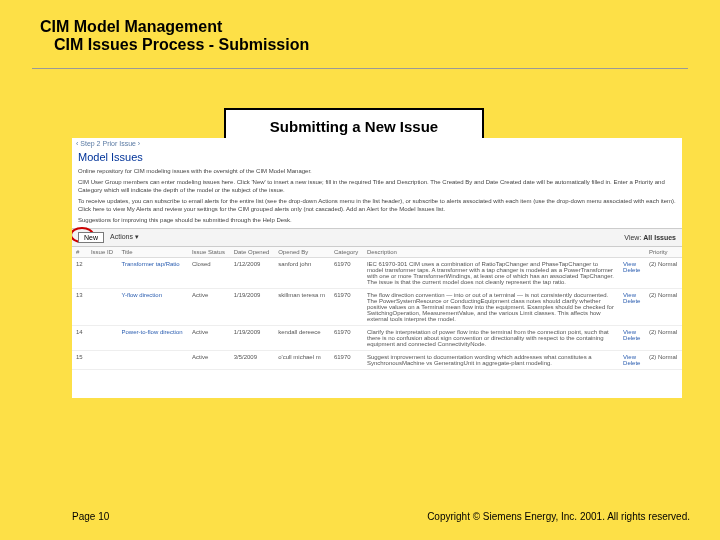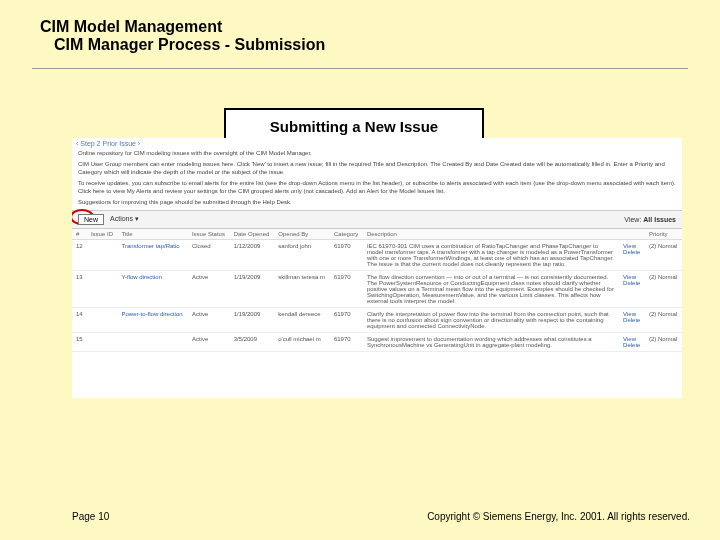--- a/index.html
+++ b/index.html
@@ -6,21 +6,21 @@
   body {
     width: 720px; height: 540px;
     background: #1a1a1a;
     font-family: Arial, Helvetica, sans-serif;
     position: relative;
     overflow: hidden;
   }
   .slide {
     position: absolute; top: 0; left: 0;
     width: 720px; height: 540px;
-    background: #fef9c3;
+    background: #fde047;
   }
   .header-band {
     position: absolute; top: 18px; left: 40px; right: 30px;
     display: flex; justify-content: space-between; align-items: flex-start;
   }
   .title-block { font-weight: bold; color: #000; }
   .title-line1 { font-size: 16px; }
   .title-line2 { font-size: 16px; padding-left: 14px; }
   .brand {
     font-size: 22px; font-weight: 900; letter-spacing: 0.5px;
@@ -98,32 +98,33 @@
   }
 </style>
 </head>
 <body>
 
 <div class="slide">
 
   <div class="header-band">
     <div class="title-block">
       <div class="title-line1">CIM Model Management</div>
-      <div class="title-line2">CIM Manager Process - Submission</div>
+      <div class="title-line2">CIM Issues Process - Submission</div>
     </div>
   </div>
 
   <div class="divider"></div>
 
   <div class="callout">
     <span>Submitting a New Issue</span>
   </div>
 
   <div class="shot">
     <div class="crumb">‹ Step 2  Prior Issue ›</div>
+    <div class="pg-title">Model Issues</div>
     <div class="intro">Online repository for CIM modeling issues with the oversight of the CIM Model Manager.</div>
     <div class="intro">CIM User Group members can enter modeling issues here. Click 'New' to insert a new issue; fill in the required Title and Description. The Created By and Date Created date will be automatically filled in. Enter a Priority and Category which will indicate the depth of the model or the subject of the issue.</div>
     <div class="intro">To receive updates, you can subscribe to email alerts for the entire list (see the drop-down Actions menu in the list header), or subscribe to alerts associated with each item (use the drop-down menu associated with each item). Click here to view My Alerts and review your settings for the CIM grouped alerts only (not cascaded). Add an Alert for the Model Issues list.</div>
     <div class="intro">Suggestions for improving this page should be submitted through the Help Desk.</div>
 
     <div class="toolbar">
       <span style="position:relative;">
         <span class="new-circle"></span>
         <button class="new-btn">New</button>
       </span>

